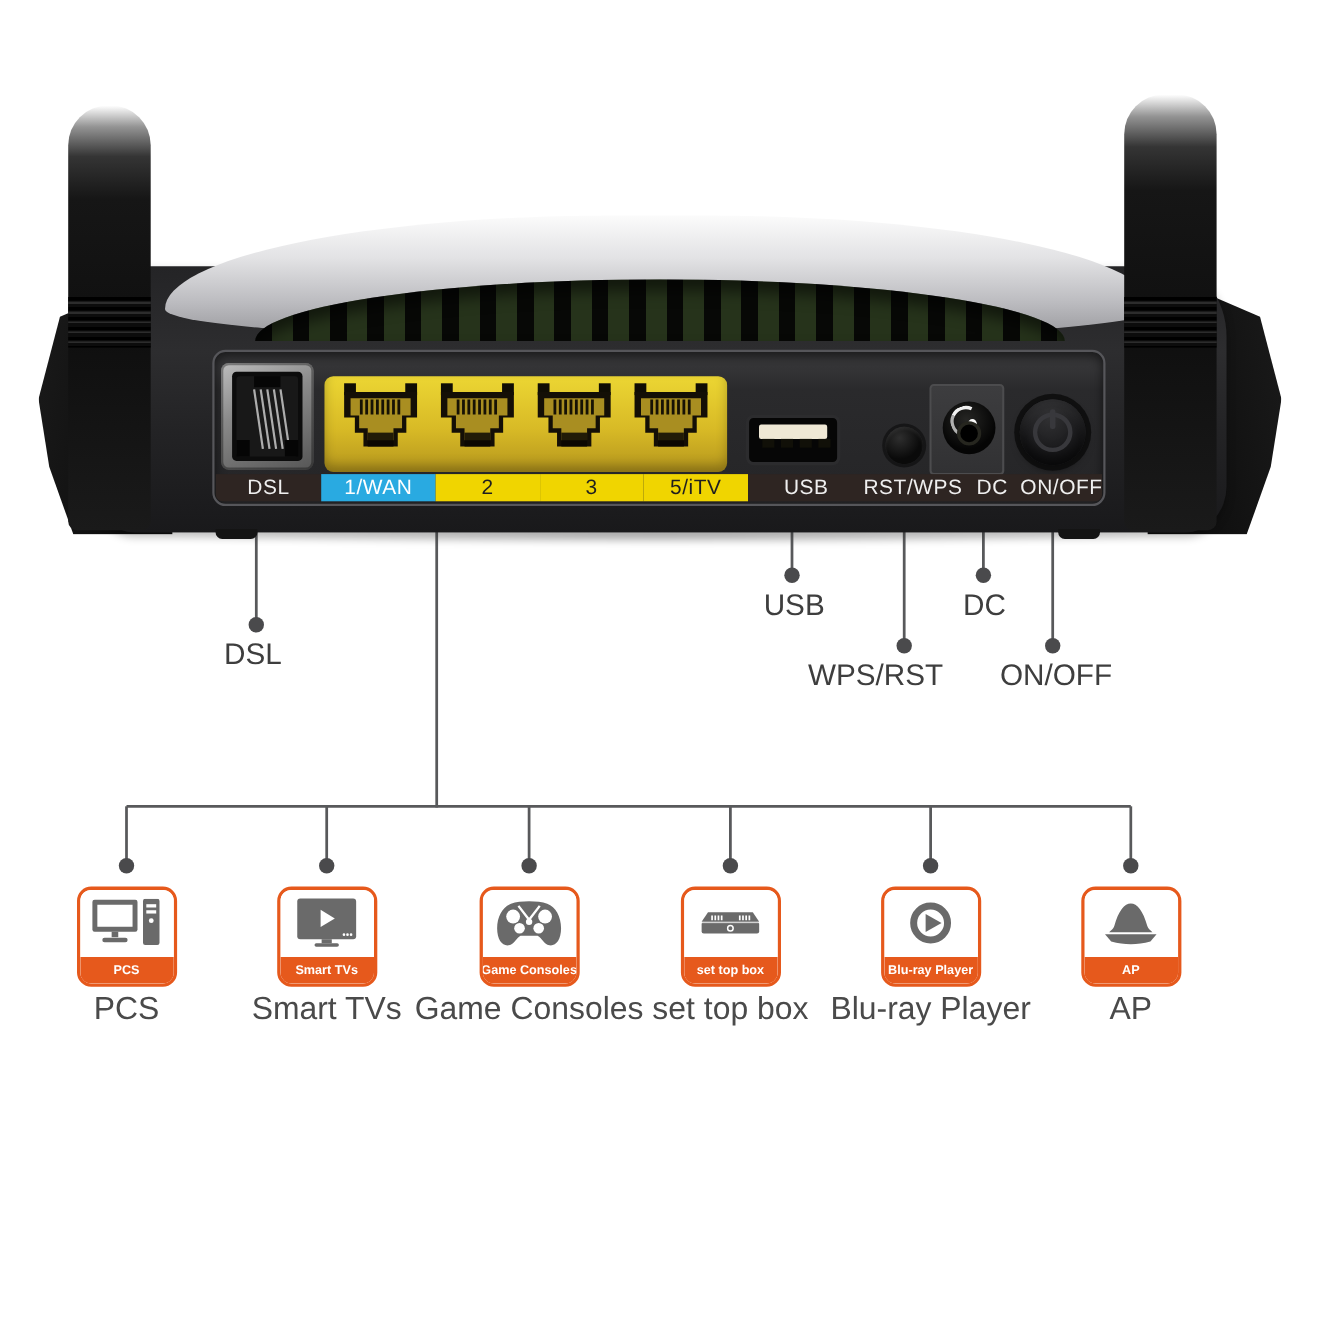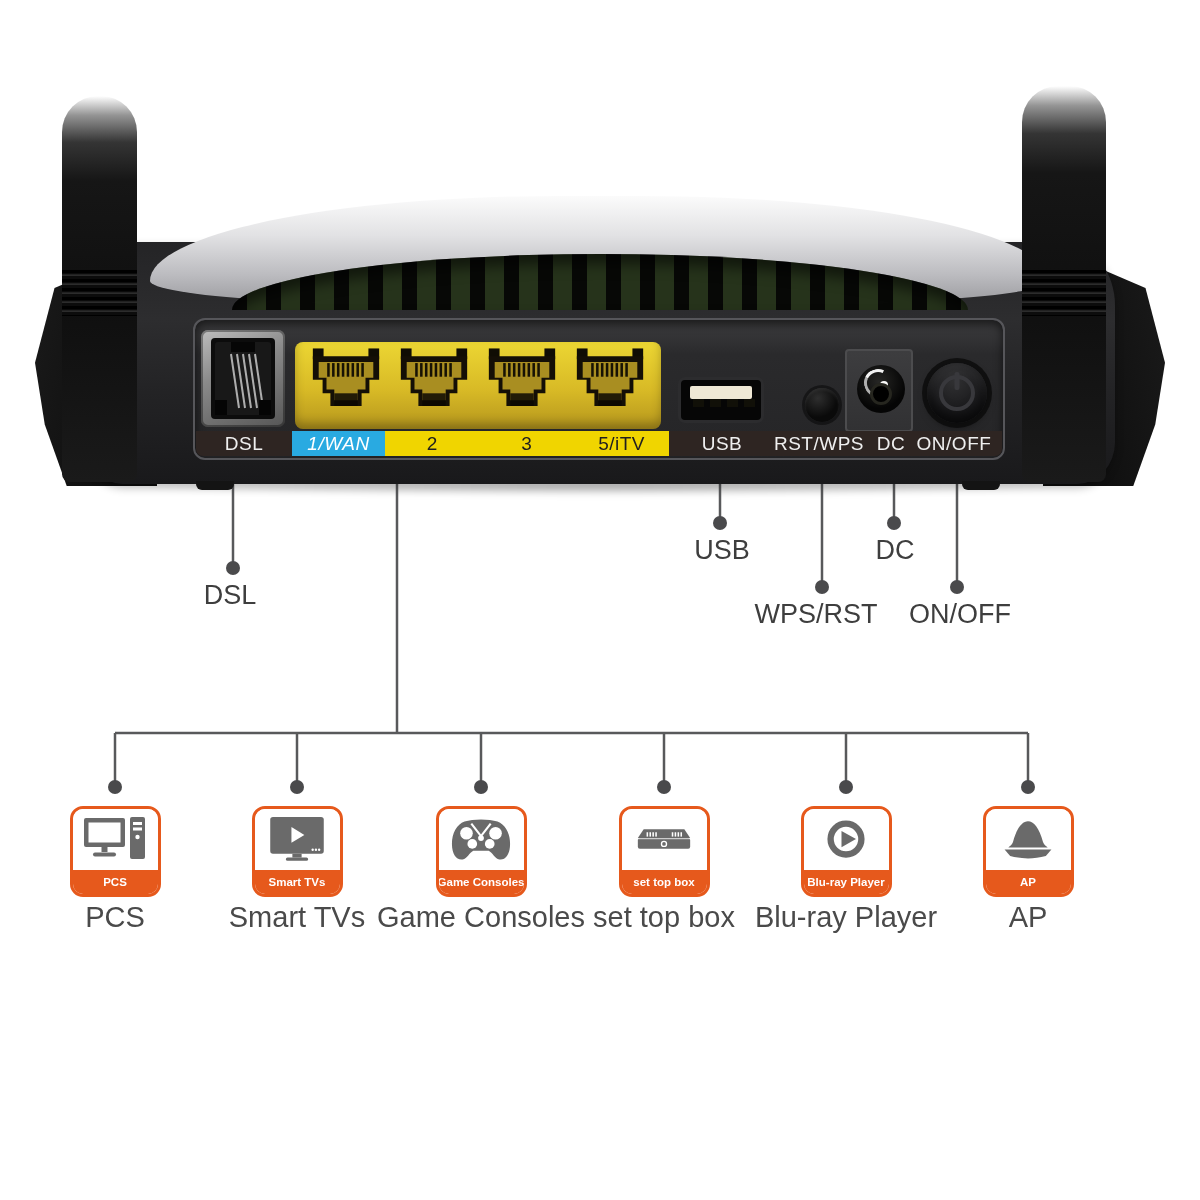--- a/index.html
+++ b/index.html
@@ -241,42 +241,42 @@
     </div>
   </div>
 
   <div class="abs power-btn" style="left:927px;top:363px;width:60px;height:60px;z-index:8;">
     <div class="power-glyph"></div>
     <div class="power-bar"></div>
   </div>
 
   <div class="abs strip" style="left:196px;top:431px;width:806px;z-index:9;">
     <div class="cell brown" style="width:96px;">DSL</div>
-    <div class="cell blue" style="width:93px;font-style:italic;">1/WAN</div>
+    <div class="cell blue" style="width:104px;">1/WAN</div>
     <div class="cell yellow" style="width:94.6px;">2</div>
     <div class="cell yellow" style="width:94.6px;">3</div>
     <div class="cell yellow" style="width:94.8px;">5/iTV</div>
     <div class="right-seg cell" style="flex:1;">
       <span style="left:53px;">USB</span>
       <span style="left:150px;">RST/WPS</span>
       <span style="left:222px;">DC</span>
       <span style="left:285px;">ON/OFF</span>
     </div>
   </div>
 
   <div class="abs antenna" style="left:62px;top:96px;width:75px;height:386px;z-index:10;">
     <div class="ribs" style="top:174px;height:46px;"></div>
   </div>
   <div class="abs antenna" style="left:1022px;top:86px;width:84px;height:396px;z-index:10;">
     <div class="ribs" style="top:184px;height:46px;"></div>
   </div>
 
   <div class="callout" style="left:230px;top:580px;">DSL</div>
   <div class="callout" style="left:722px;top:535px;">USB</div>
-  <div class="callout" style="left:816px;top:599px;">WPS/RST</div>
+  <div class="callout" style="left:796px;top:599px;">WPS/RST</div>
   <div class="callout" style="left:895px;top:535px;">DC</div>
   <div class="callout" style="left:960px;top:599px;">ON/OFF</div>
 
   <div class="dev" style="left:69.5px;top:806px;z-index:5;">
     <div class="dev-glyph">
       <svg width="64" height="46" viewBox="0 0 64 46">
         <g fill="#6a6a6a">
           <rect x="1" y="1" width="41" height="29" rx="2"></rect>
           <rect x="18.5" y="30" width="6" height="5"></rect>
           <rect x="10" y="35.5" width="23" height="4" rx="2"></rect>

